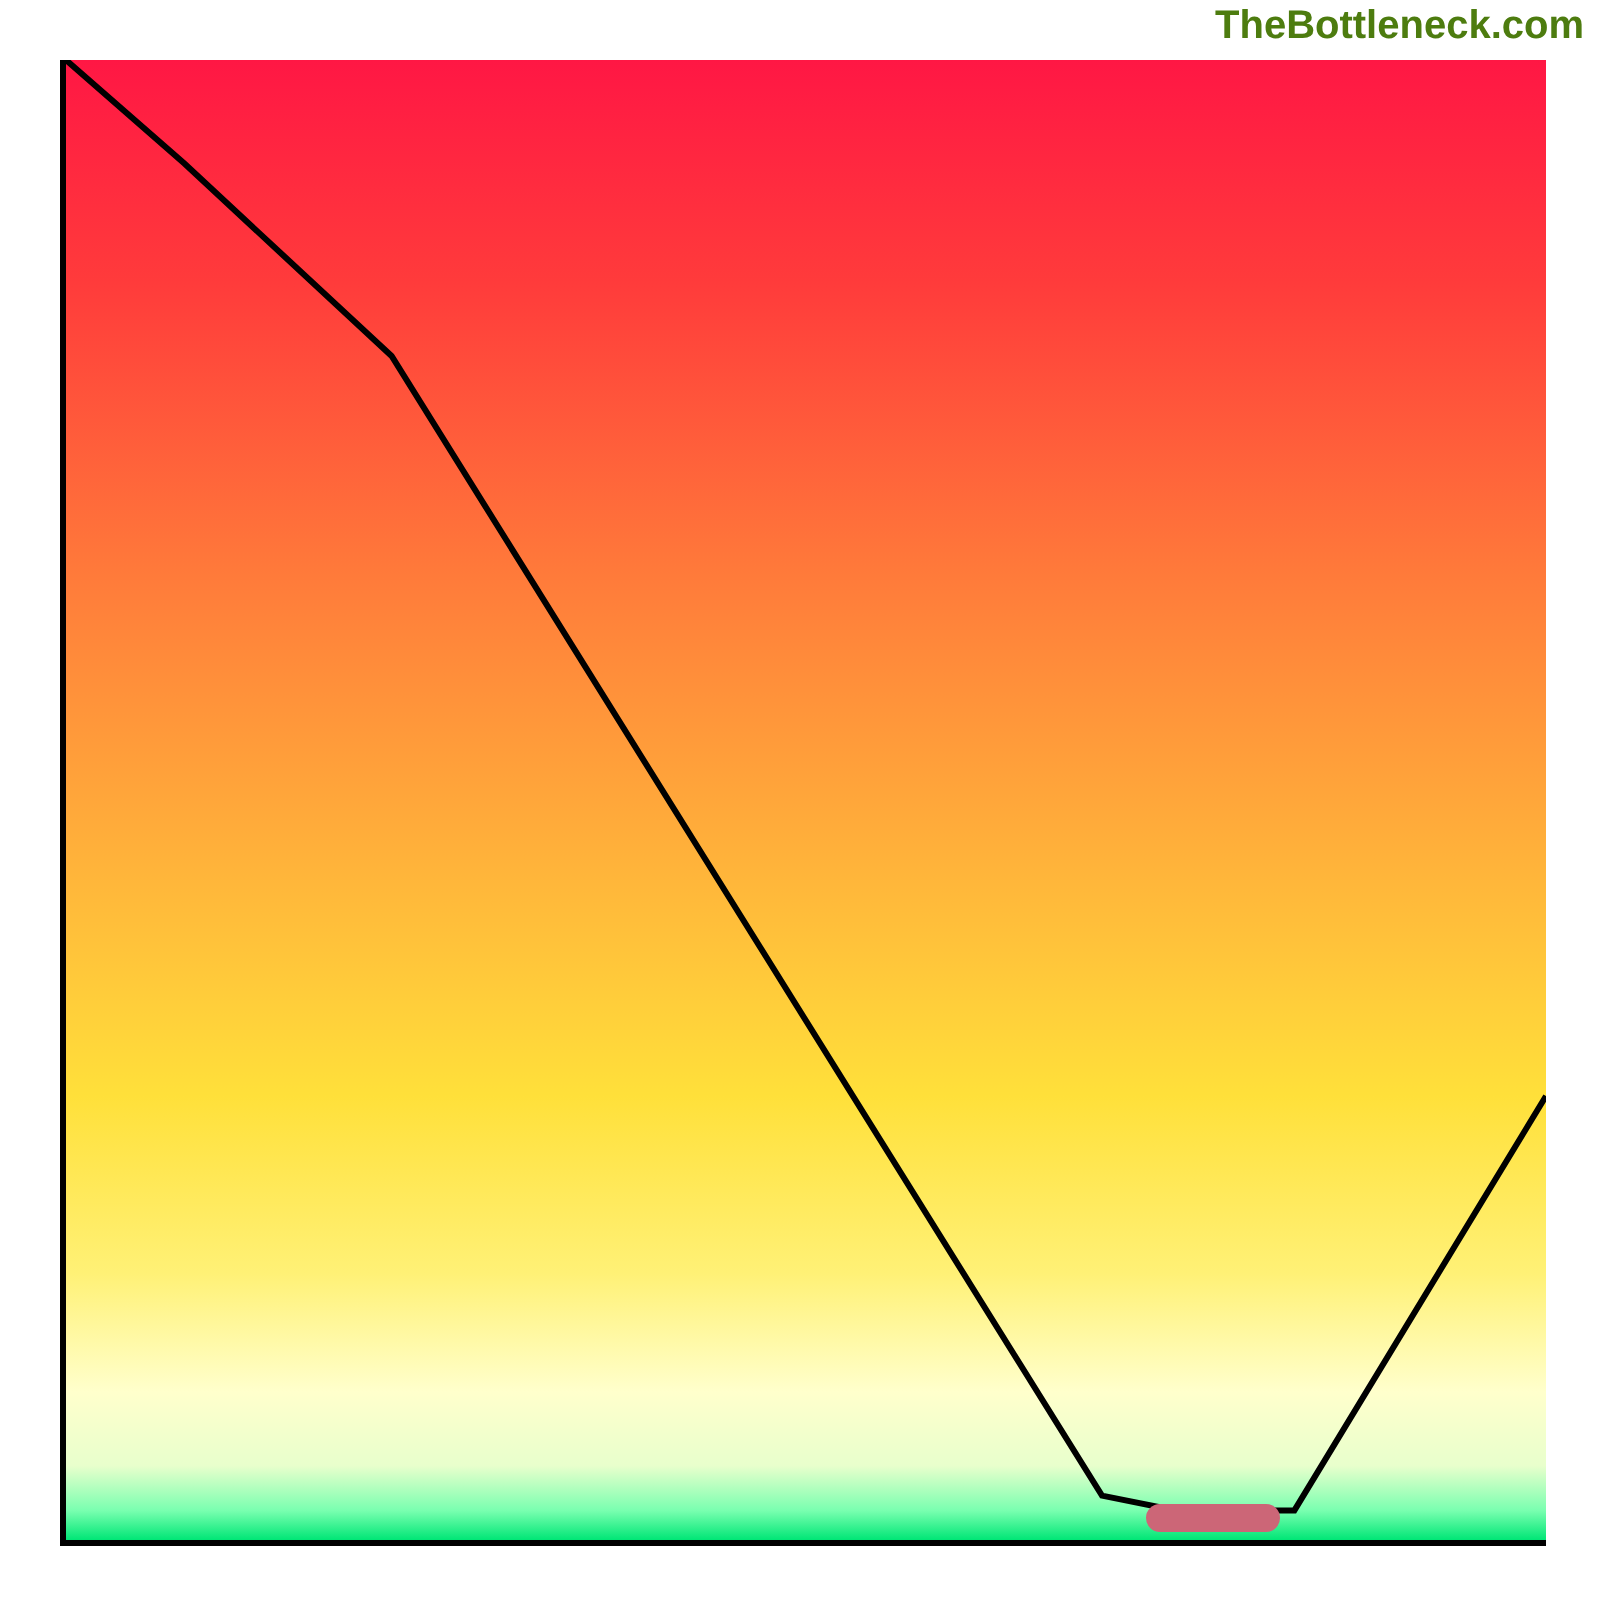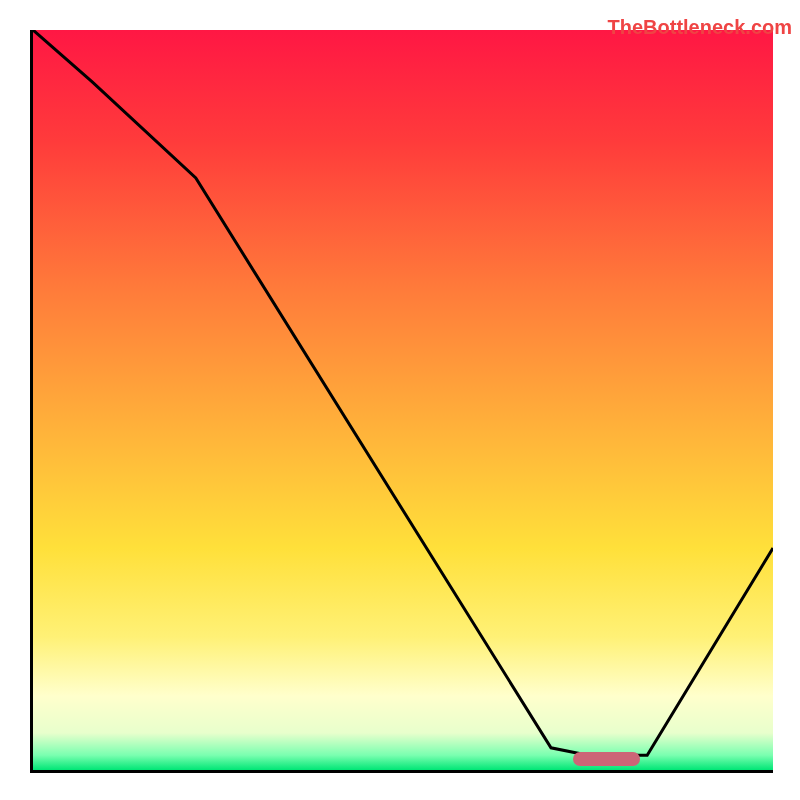--- a/index.html
+++ b/index.html
@@ -6,25 +6,25 @@
     margin: 0;
     padding: 0;
     width: 800px;
     height: 800px;
     background: #ffffff;
     font-family: Arial, sans-serif;
     position: relative;
   }
   .watermark {
     position: absolute;
-    top: 16px;
+    top: 2px;
     right: 8px;
     font-size: 20px;
     font-weight: bold;
-    color: #ef4444;
+    color: #4d7c0f;
     z-index: 10;
   }
   .chart-container {
     position: absolute;
     left: 30px;
     top: 30px;
     width: 740px;
     height: 740px;
     border-left: 3px solid #000;
     border-bottom: 3px solid #000;

